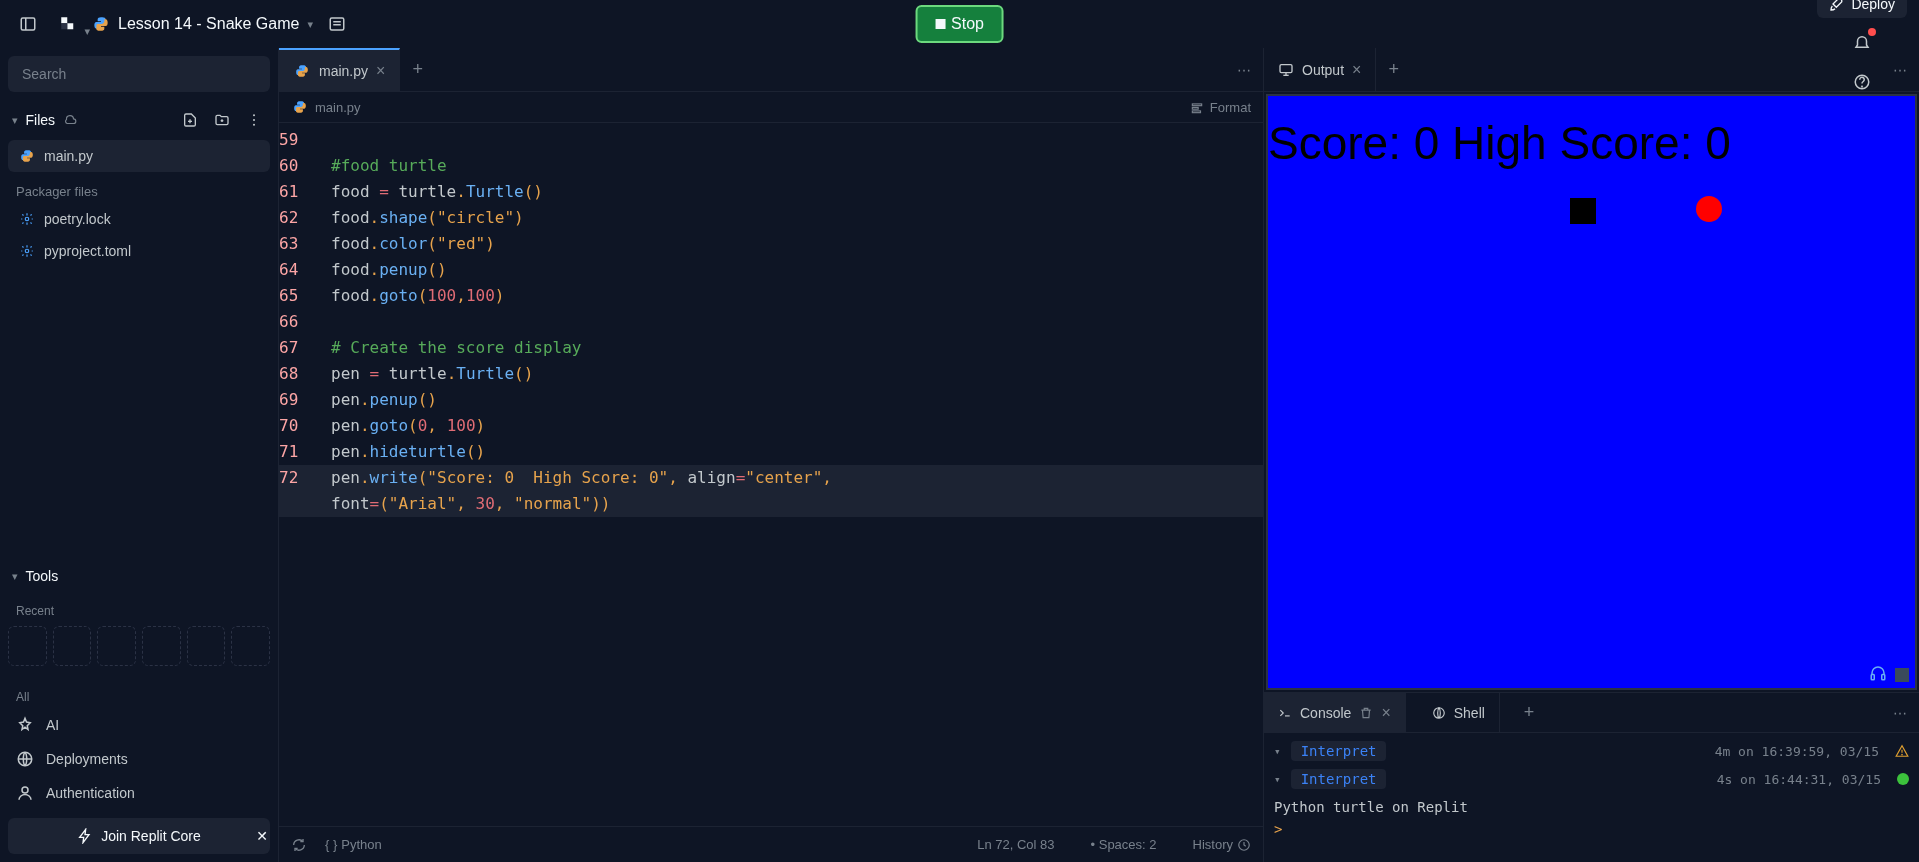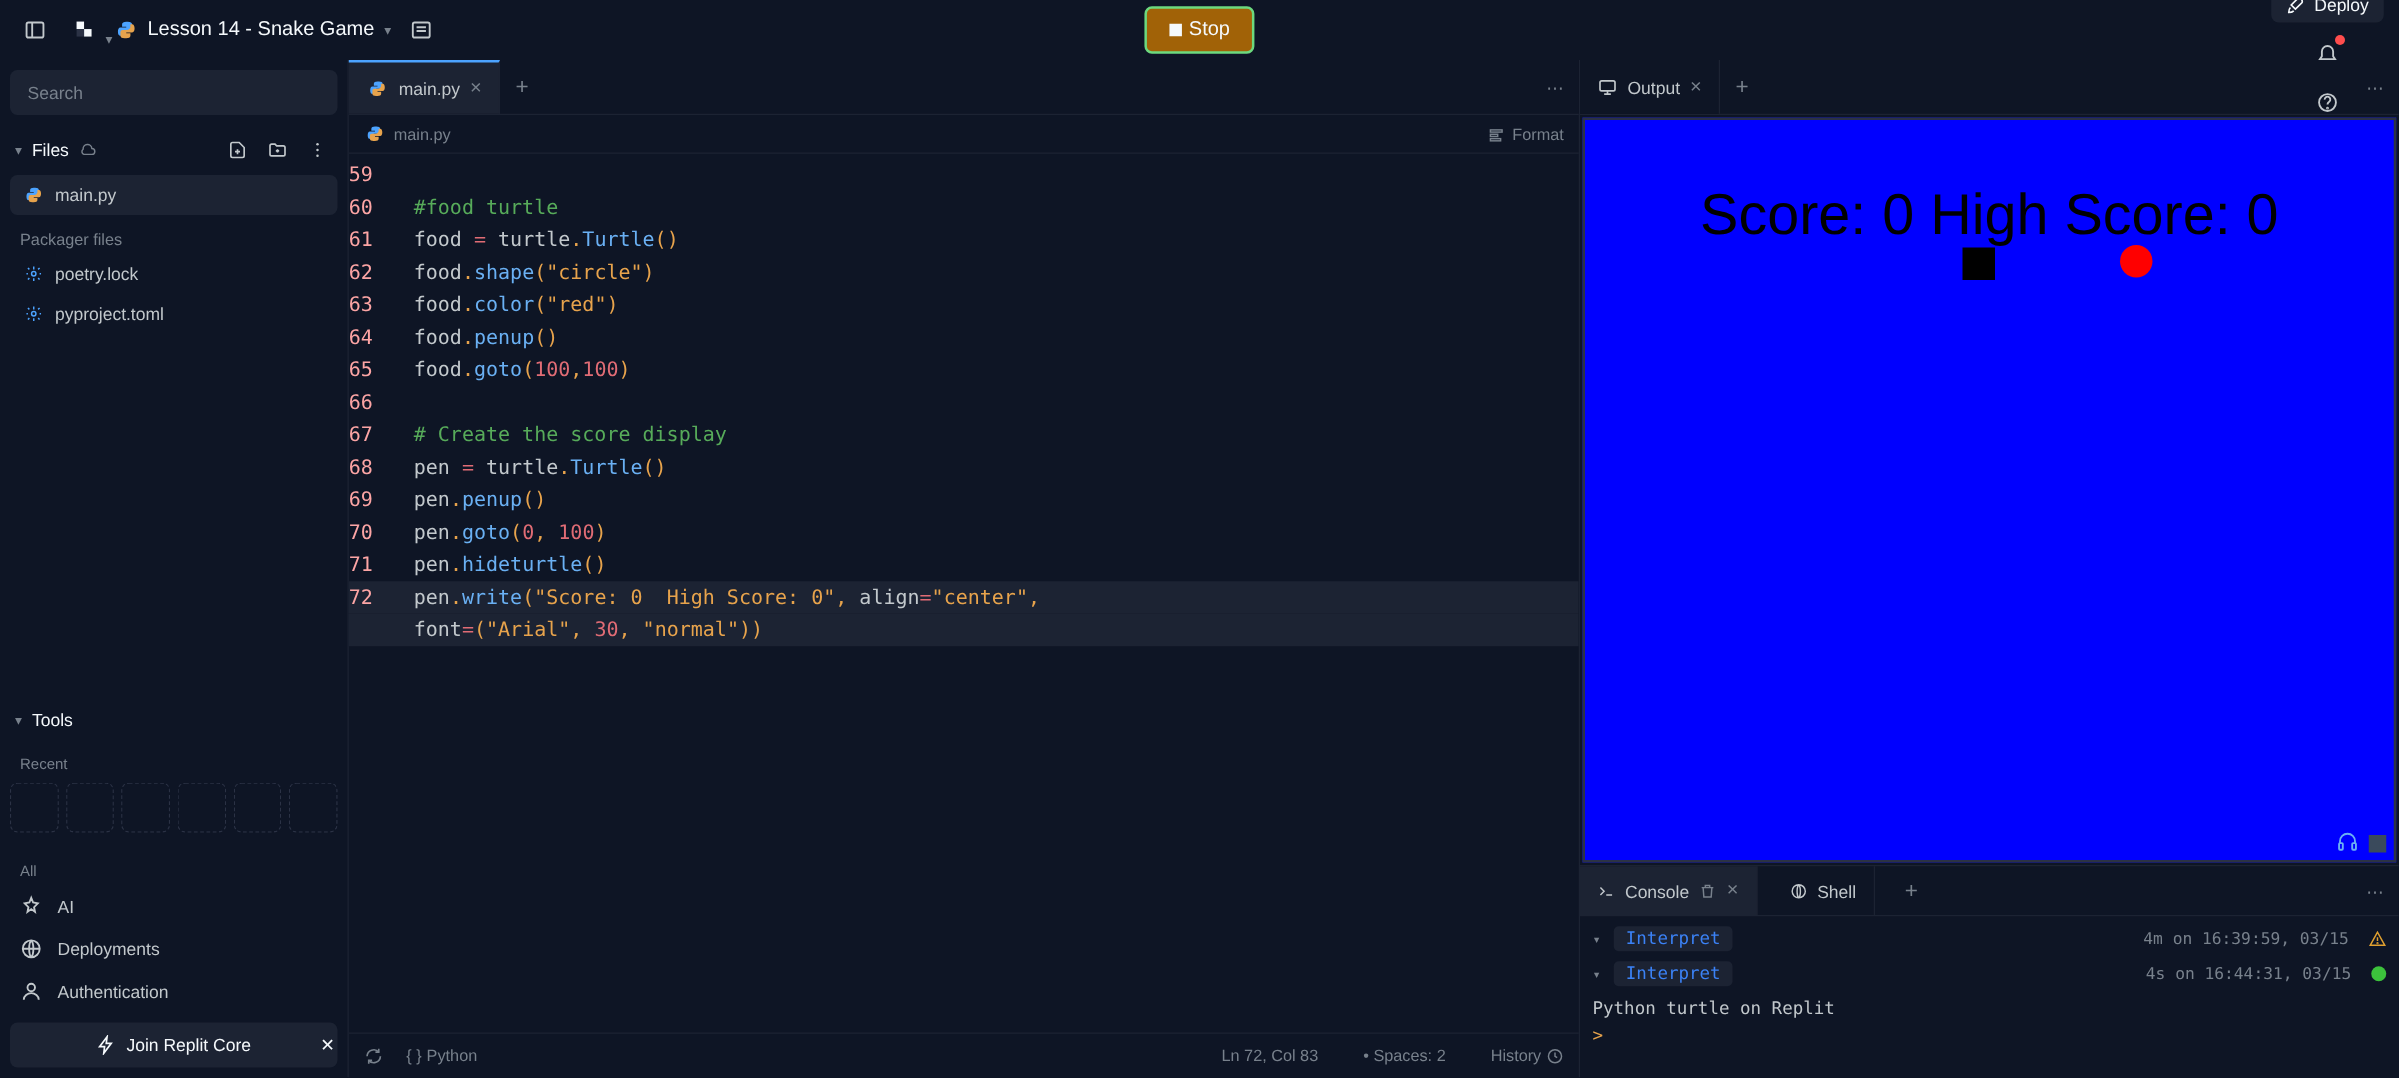--- a/index.html
+++ b/index.html
@@ -33,21 +33,21 @@
   color: #c2c8cc;
 }
 .btn {
   display: flex; align-items: center; gap: 6px;
   padding: 6px 12px; border-radius: 6px;
   background: #1c2333; color: #f5f9fc;
   cursor: pointer; font-size: 14px;
 }
 .btn-stop {
   border: 2px solid #6cd97e;
-  background: #a16207;
+  background: #15803d;
   padding: 8px 18px;
   font-size: 16px;
 }
 .stop-square { width: 10px; height: 10px; background: #f5f9fc; }
 .project-name { display: flex; align-items: center; gap: 8px; color: #f5f9fc; font-size: 16px;}
 .python-icon { width:18px; height:18px; display:inline-flex; align-items:center; justify-content:center;}
 .notif-badge { position: relative; }
 .notif-badge::after { content:""; position:absolute; top:2px; right:2px; width:8px; height:8px; background:#ff4d4d; border-radius:50%; }
 .avatar {
   width:28px; height:28px; border-radius:50%;
@@ -100,21 +100,21 @@
 .tok-punct { color:#e7a34c;}
 .tok-func { color:#6ab0f3;}
 .tok-num { color:#e06c75;}
 .tok-op { color:#e06c75;}
 .tok-name { color:#c2c8cc;}
 .line-hl { background:#1c2333; }
 .status-bar { height:36px; display:flex; align-items:center; padding:0 12px; gap:18px; border-top:1px solid #1c2333; color:#78818c; font-size:13px;}
 .status-bar .right { margin-left:auto; display:flex; align-items:center; gap:36px;}
 .right-pane { width:655px; display:flex; flex-direction:column; background:#0e1525;}
 .output-area { flex:1; position:relative; border:2px solid #2b3245; margin:2px; background:#0000ff; overflow:hidden;}
-.output-text { position:absolute; top:48px; left:0; right:0; text-align:center; font-family:Arial; font-size:46px; color:#000; font-weight: 400;}
+.output-text { position:absolute; top:20px; left:0; right:0; text-align:left; font-family:Arial; font-size:46px; color:#000; font-weight: 400;}
 .snake-head { position:absolute; width:26px; height:26px; background:#000; top:102px; left:302px;}
 .food-dot { position:absolute; width:26px; height:26px; background:#ff0000; border-radius:50%; top:100px; left:428px;}
 .headphone-icon { position:absolute; bottom:6px; right:28px; color:#6ab0f3;}
 .resize-handle { position:absolute; bottom:6px; right:6px; width:14px; height:14px; background:#3a4a5c;}
 .console-pane { height:170px; display:flex; flex-direction:column; border-top:1px solid #1c2333;}
 .console-tabs { display:flex; align-items:center; height:40px; border-bottom:1px solid #1c2333;gap:12px;}
 .ctab { display:flex; align-items:center; gap:8px; padding:0 14px; height:100%; color:#c2c8cc; cursor:pointer; border-right:1px solid #1c2333;}
 .ctab.active { background:#1c2333;}
 .console-body { flex:1; overflow:auto; padding:4px 10px; font-family:monospace; font-size:14px;}
 .console-row { display:flex; align-items:center; gap:10px; padding:4px 0; color:#78818c;}

